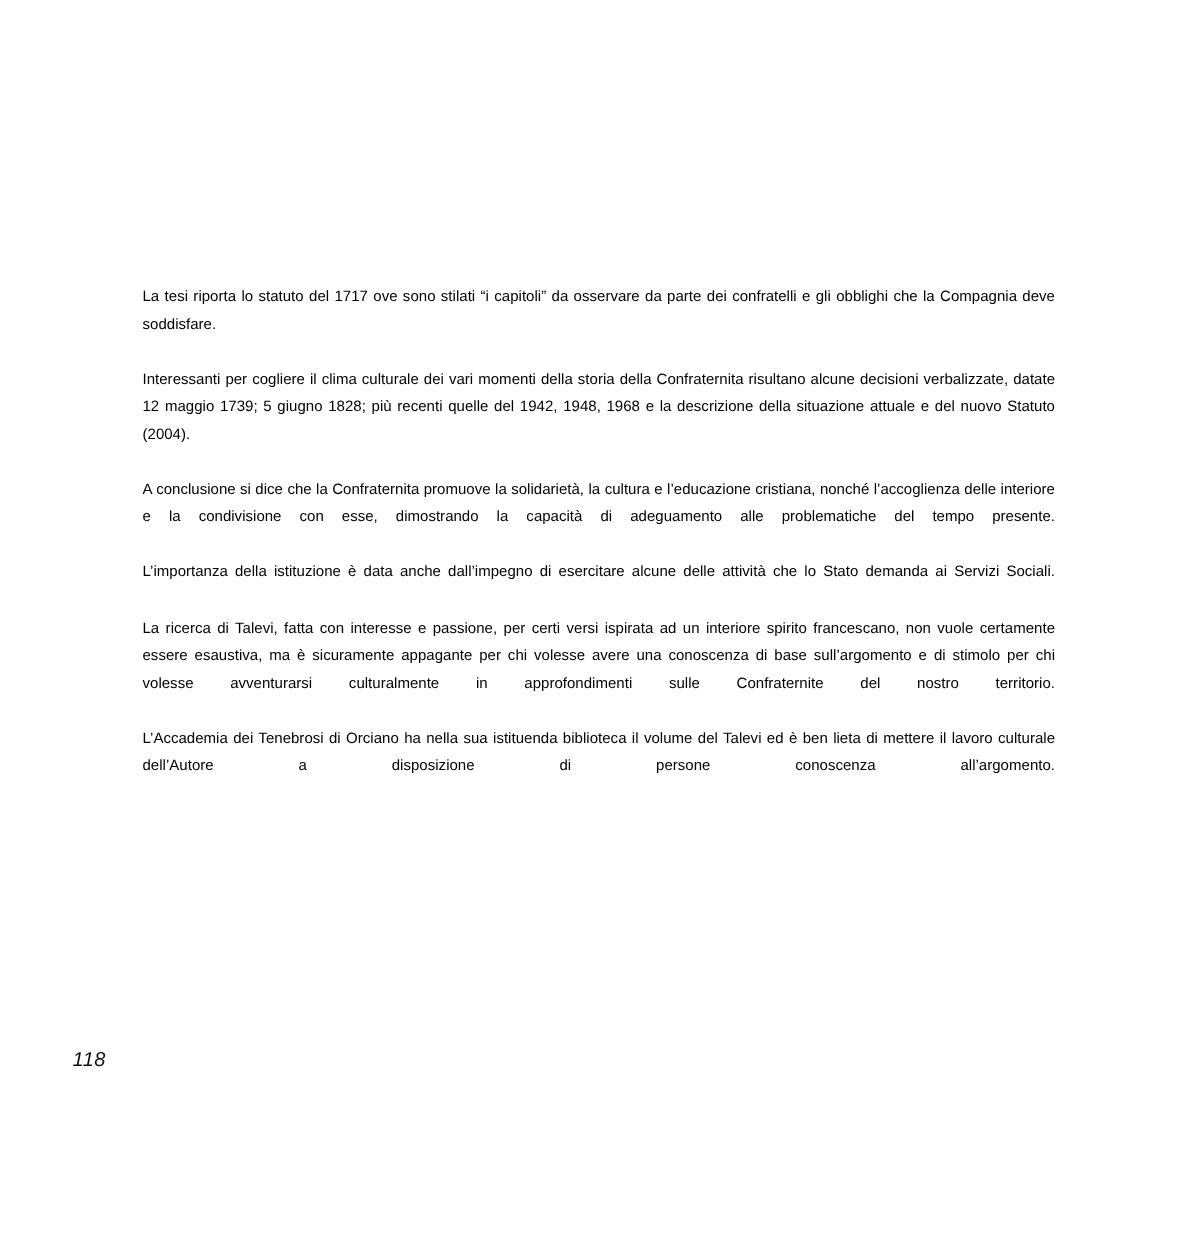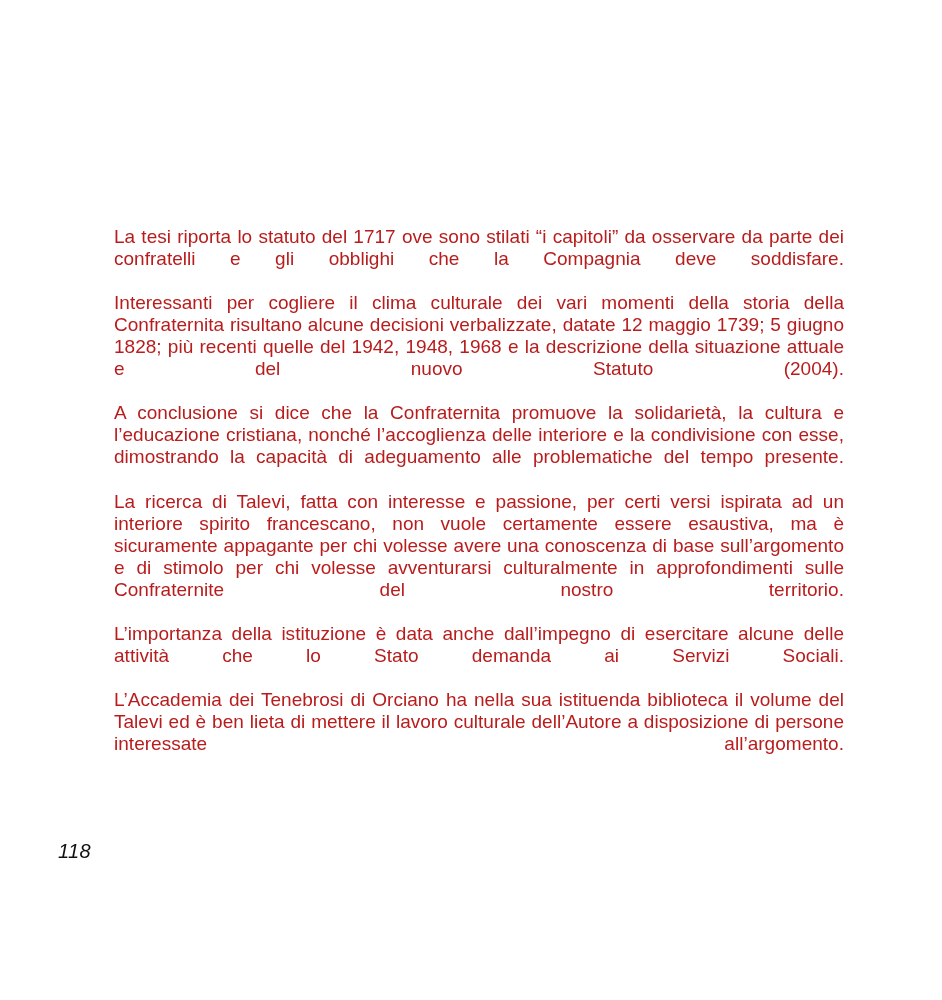--- a/index.html
+++ b/index.html
@@ -24,25 +24,25 @@
     inset: 0;
     background: #ffffff;
   }
 
   
   .textblock {
     position: absolute;
     left: 114px;
     top: 226px;
     width: 730px;
-    font-size: 19px;
+    font-size: 12px;
     line-height: 22.05px;
     text-align: justify;
     text-justify: inter-word;
-    color: #b91c1c;
+    color: #000000;
     letter-spacing: 0.02px;
     word-spacing: 0.1px;
   }
 
   .textblock p {
     margin: 0;
     padding: 0;
     text-align: justify;
   }
   
@@ -58,36 +58,36 @@
     content: "";
     display: inline-block;
     width: 100%;
   }
 
   
   .folio {
     position: absolute;
     left: 58px;
     top: 840px;
-    font-size: 20px;
+    font-size: 16px;
     font-style: italic;
     font-family: "Liberation Sans", sans-serif;
     color: #111111;
     letter-spacing: 0.4px;
   }
 </style>
 </head>
 <body>
 
 <div class="page">
 
   <div class="textblock">
     <p class="para">La tesi riporta lo statuto del 1717 ove sono stilati “i capitoli” da osservare da parte dei confratelli e gli obblighi che la Compagnia deve soddisfare.</p>
     <p class="para">Interessanti per cogliere il clima culturale dei vari momenti della storia della Confraternita risultano alcune decisioni verbalizzate, datate 12 maggio 1739; 5 giugno 1828; più recenti quelle del 1942, 1948, 1968 e la descrizione della situazione attuale e del nuovo Statuto (2004).</p>
     <p class="para">A conclusione si dice che la Confraternita promuove la solidarietà, la cultura e l’educazione cristiana, nonché l’accoglienza delle interiore e la condivisione con esse, dimostrando la capacità di adeguamento alle problematiche del tempo presente.</p>
+    <p class="para">L’importanza della istituzione è data anche dall’impegno di esercitare alcune delle attività che lo Stato demanda ai Servizi Sociali.</p>
     <p class="para">La ricerca di Talevi, fatta con interesse e passione, per certi versi ispirata ad un interiore spirito francescano, non vuole certamente essere esaustiva, ma è sicuramente appagante per chi volesse avere una conoscenza di base sull’argomento e di stimolo per chi volesse avventurarsi culturalmente in approfondimenti sulle Confraternite del nostro territorio.</p>
-    <p class="para">L’importanza della istituzione è data anche dall’impegno di esercitare alcune delle attività che lo Stato demanda ai Servizi Sociali.</p>
-    <p class="para">L’Accademia dei Tenebrosi di Orciano ha nella sua istituenda biblioteca il volume del Talevi ed è ben lieta di mettere il lavoro culturale dell’Autore a disposizione di persone interessate all’argomento.</p>
+    <p class="para">L’Accademia dei Tenebrosi di Orciano ha nella sua istituenda biblioteca il volume del Talevi ed è ben lieta di mettere il lavoro culturale dell’Autore a disposizione di persone conoscenza all’argomento.</p>
   </div>
 
   <div class="folio">118</div>
 
 </div>
 
 </body></html>

